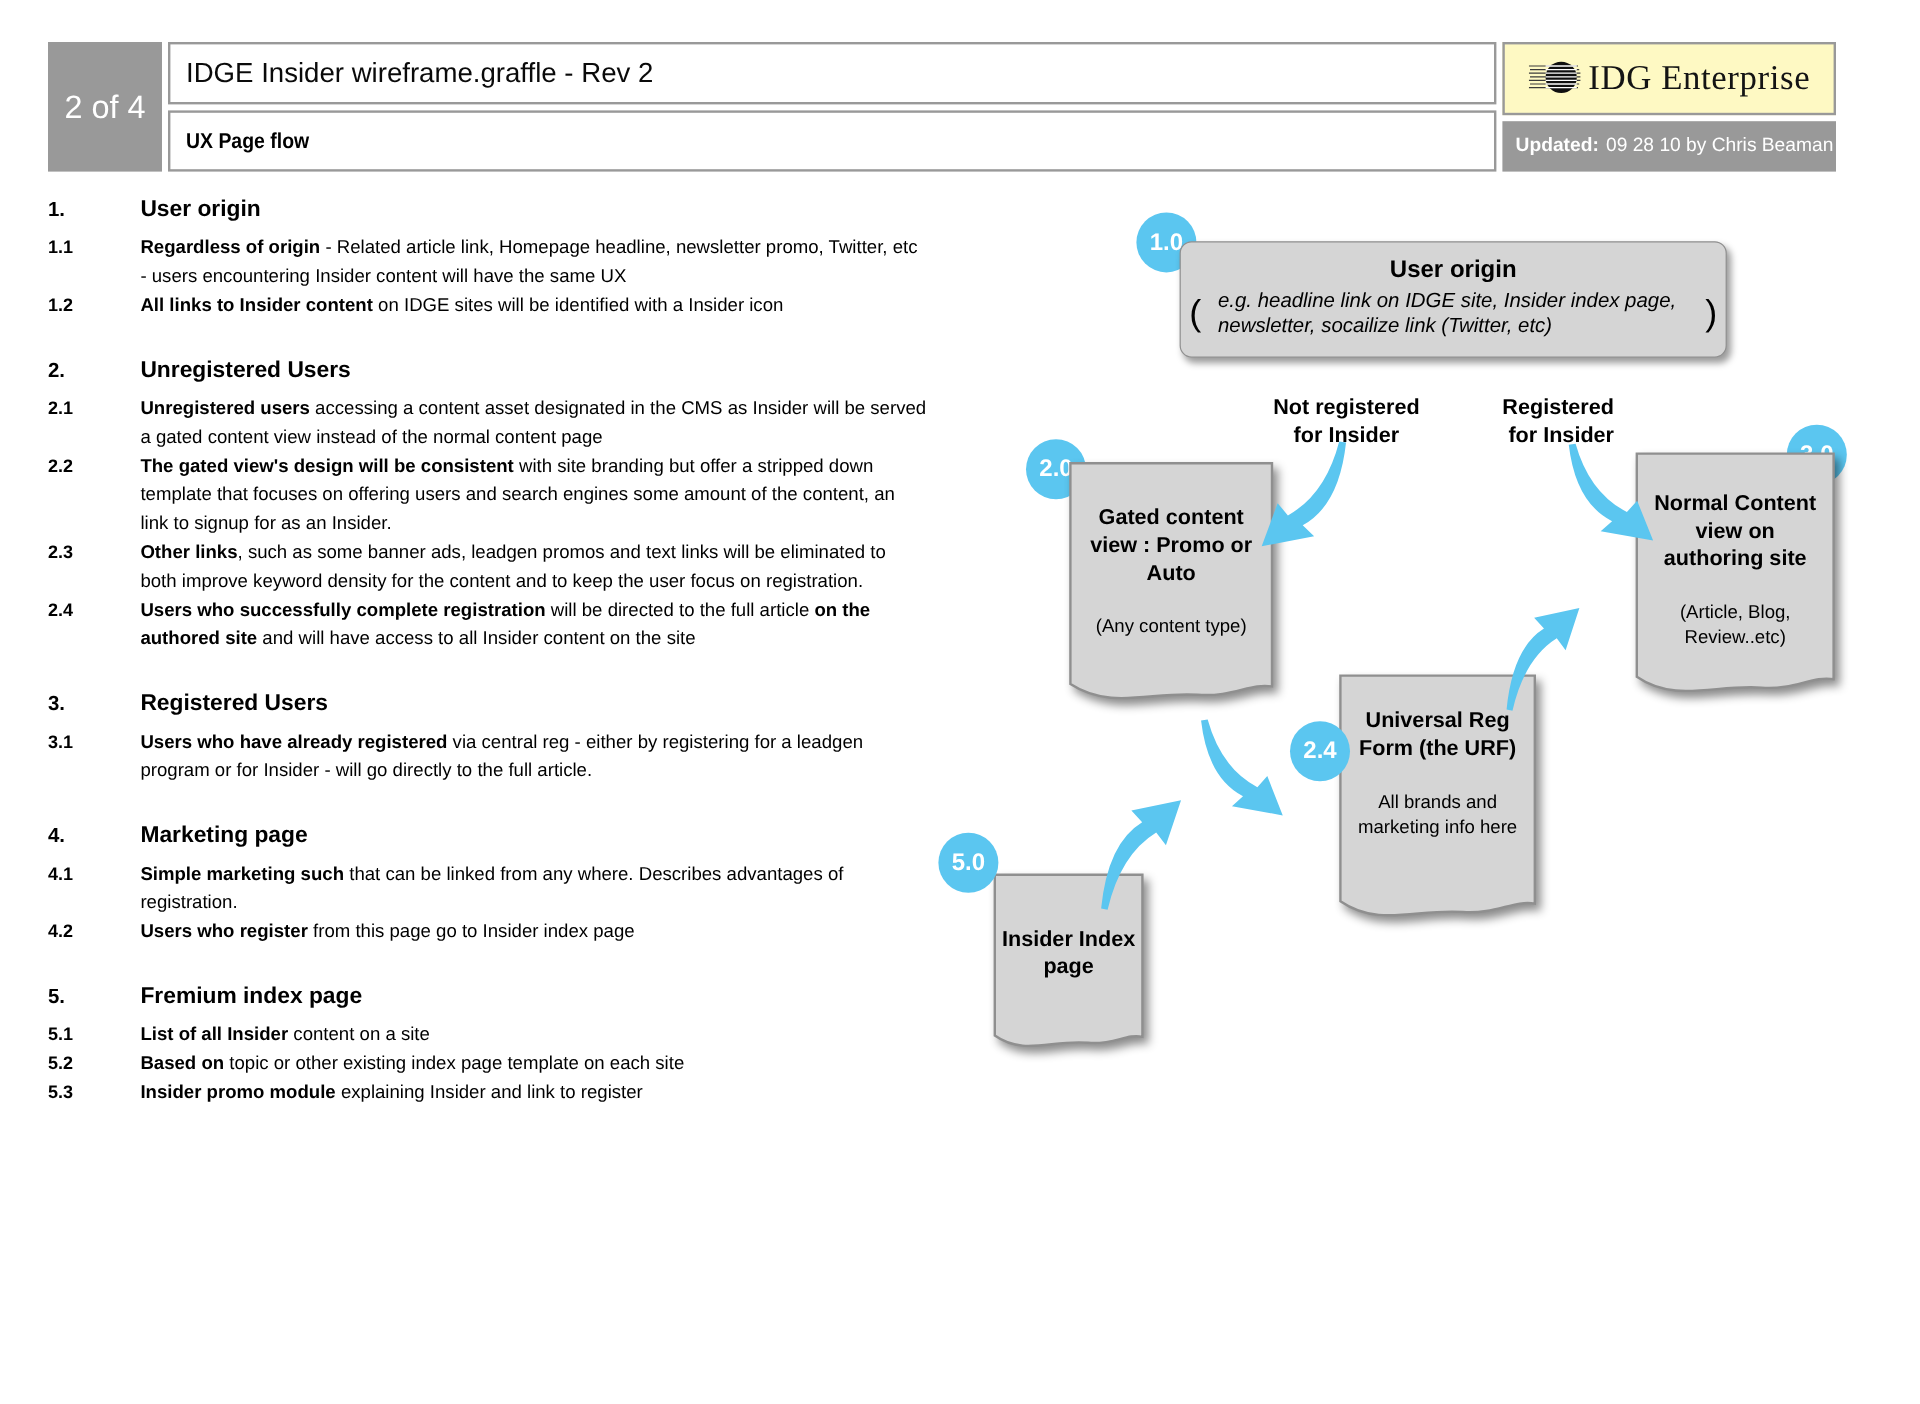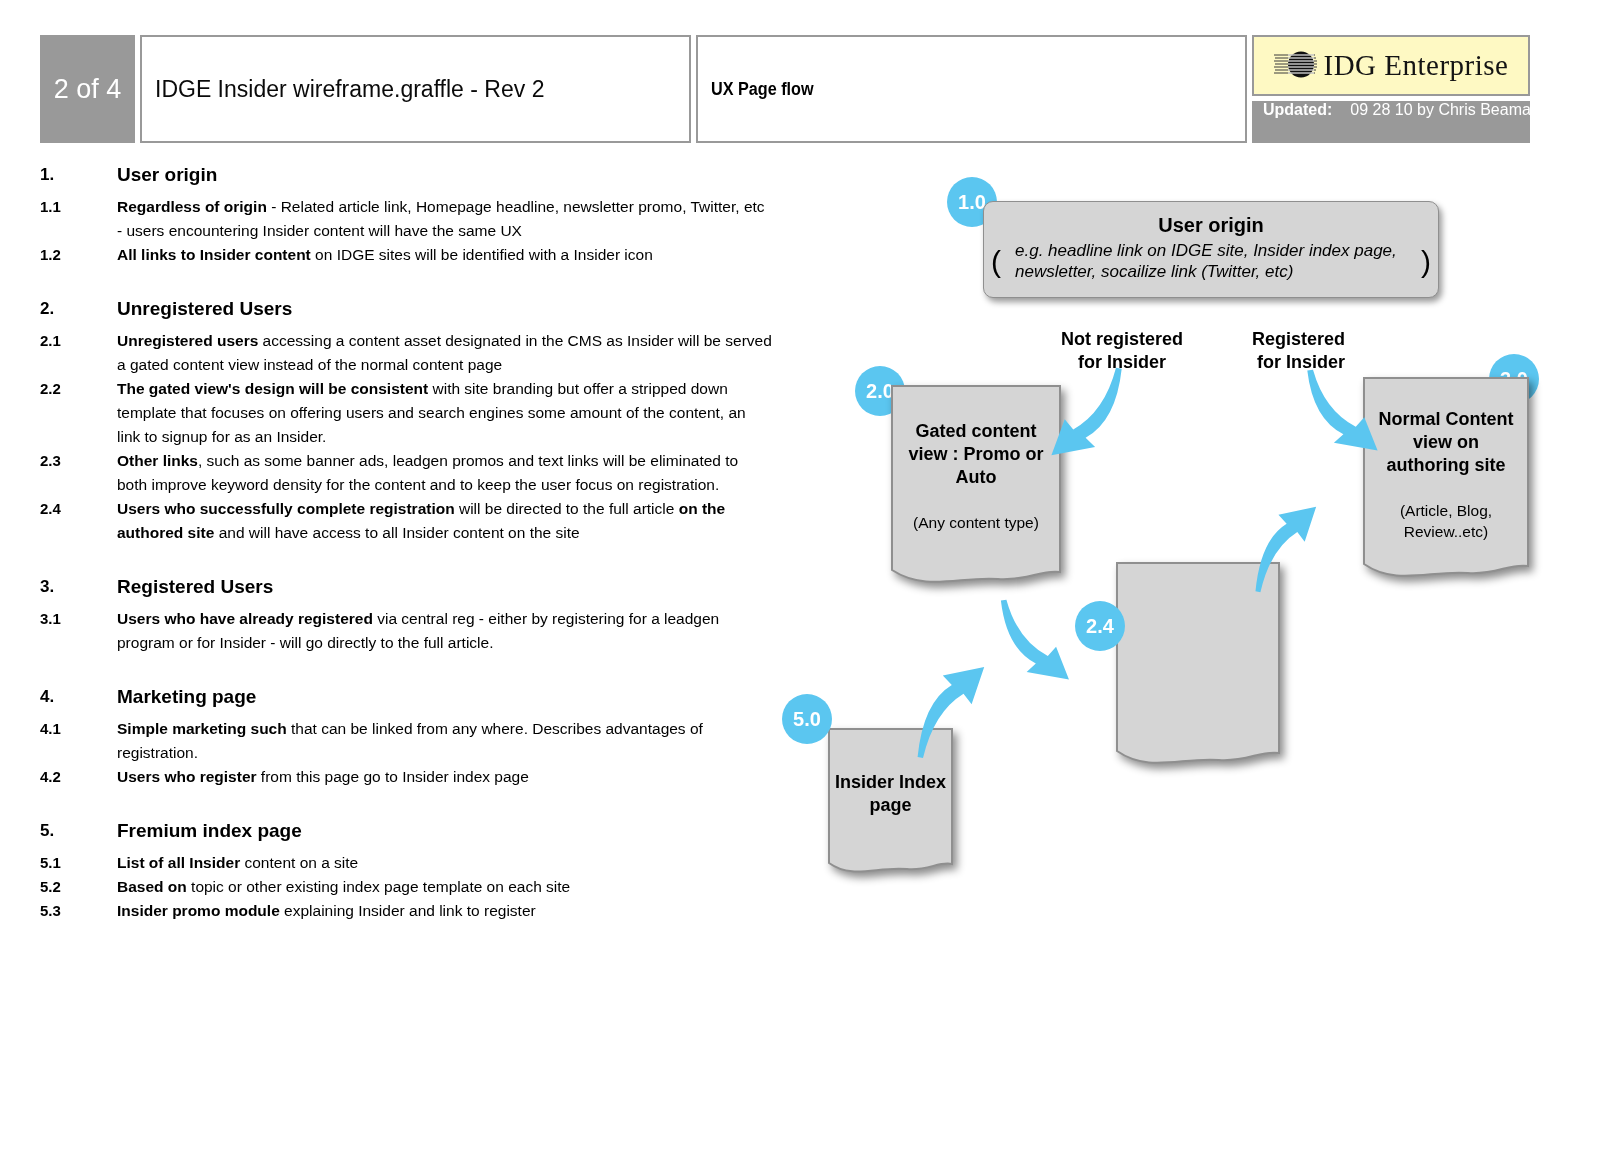--- a/index.html
+++ b/index.html
@@ -9,37 +9,37 @@
     font-family:"Liberation Sans", sans-serif; color:#000;
   }
   :root { --accent:#5bc6f0; --boxgray:#d5d5d5; --hdrgray:#999999; --boxborder:#8f8f8f; }
 
   
   .hdr { position:absolute; left:40px; top:35px; width:1490px; height:108px; display:flex; gap:5px; }
   .hdr .pagecount {
     width:95px; background:var(--hdrgray); color:#fff; font-size:27px;
     display:flex; align-items:center; justify-content:center;
   }
-  .hdr .titlecol { flex:1; display:flex; gap:5px; }
+  .hdr .titlecol { flex:1; display:flex; flex-direction:column; gap:5px; }
   .hdr .titlerow, .hdr .subtitlerow {
     background:#fff; border:2px solid var(--hdrgray); flex:1;
     display:flex; align-items:center; padding-left:13px;
   }
   .hdr .titlerow { font-size:23px; color:#0a0a0a; }
   .hdr .subtitlerow { font-size:18px; font-weight:bold; }
   .hdr .subtitlerow span { display:inline-block; transform:scaleX(0.9); transform-origin:left center; }
   .hdr .logocol { width:278px; display:flex; flex-direction:column; gap:5px; }
   .hdr .logorow {
     background:#fef9c3; border:2px solid var(--hdrgray); flex:1.35;
     display:flex; align-items:center; justify-content:center; gap:6px;
   }
   .hdr .logotext { font-family:"Liberation Serif", serif; font-size:29px; color:#141414; letter-spacing:0.5px; }
   .hdr .updatedrow {
     background:var(--hdrgray); flex:1; color:#fff; font-size:16px;
-    display:flex; padding-left:11px; white-space:pre;gap:12px;
+    display:flex; align-items:center; padding-left:11px; white-space:pre;
   }
   .hdr .updatedrow b { margin-right:6px; }
 
   
   #outline { position:absolute; left:40px; top:163px; width:740px; }
   .o-section { margin-bottom:30px; }
   .o-row { display:flex; }
   .o-num { width:77px; flex:0 0 77px; font-weight:bold; font-size:17px; line-height:24px; }
   .o-inum { width:77px; flex:0 0 77px; font-weight:bold; font-size:15px; line-height:24px; }
   .o-head { font-weight:bold; font-size:19px; line-height:24px; margin-bottom:0; }
@@ -273,20 +273,24 @@
     <div class="doc-text">
       <div class="doc-title">Normal Content view on authoring site</div>
       <div class="doc-sub">(Article, Blog, Review..etc)</div>
     </div>
   </div>
 
   <div class="doc-box" id="node-urf">
     <svg class="docshape" viewBox="0 0 166 214" preserveAspectRatio="none">
       <path class="docpath" d="M2 2 H164 V192 C146 189 132 201 104 199 C66 196 34 212 2 190 Z"></path>
     </svg>
+    <div class="doc-text">
+      <div class="doc-title">Universal Reg Form (the URF)</div>
+      <div class="doc-sub">All brands and marketing info here</div>
+    </div>
   </div>
 
   <div class="doc-box" id="node-index">
     <svg class="docshape" viewBox="0 0 127 155" preserveAspectRatio="none">
       <path class="docpath" d="M2 2 H125 V137 C112 134 101 144 80 142 C50 139 26 153 2 136 Z"></path>
     </svg>
     <div class="doc-text">
       <div class="doc-title">Insider Index page</div>
     </div>
   </div>

